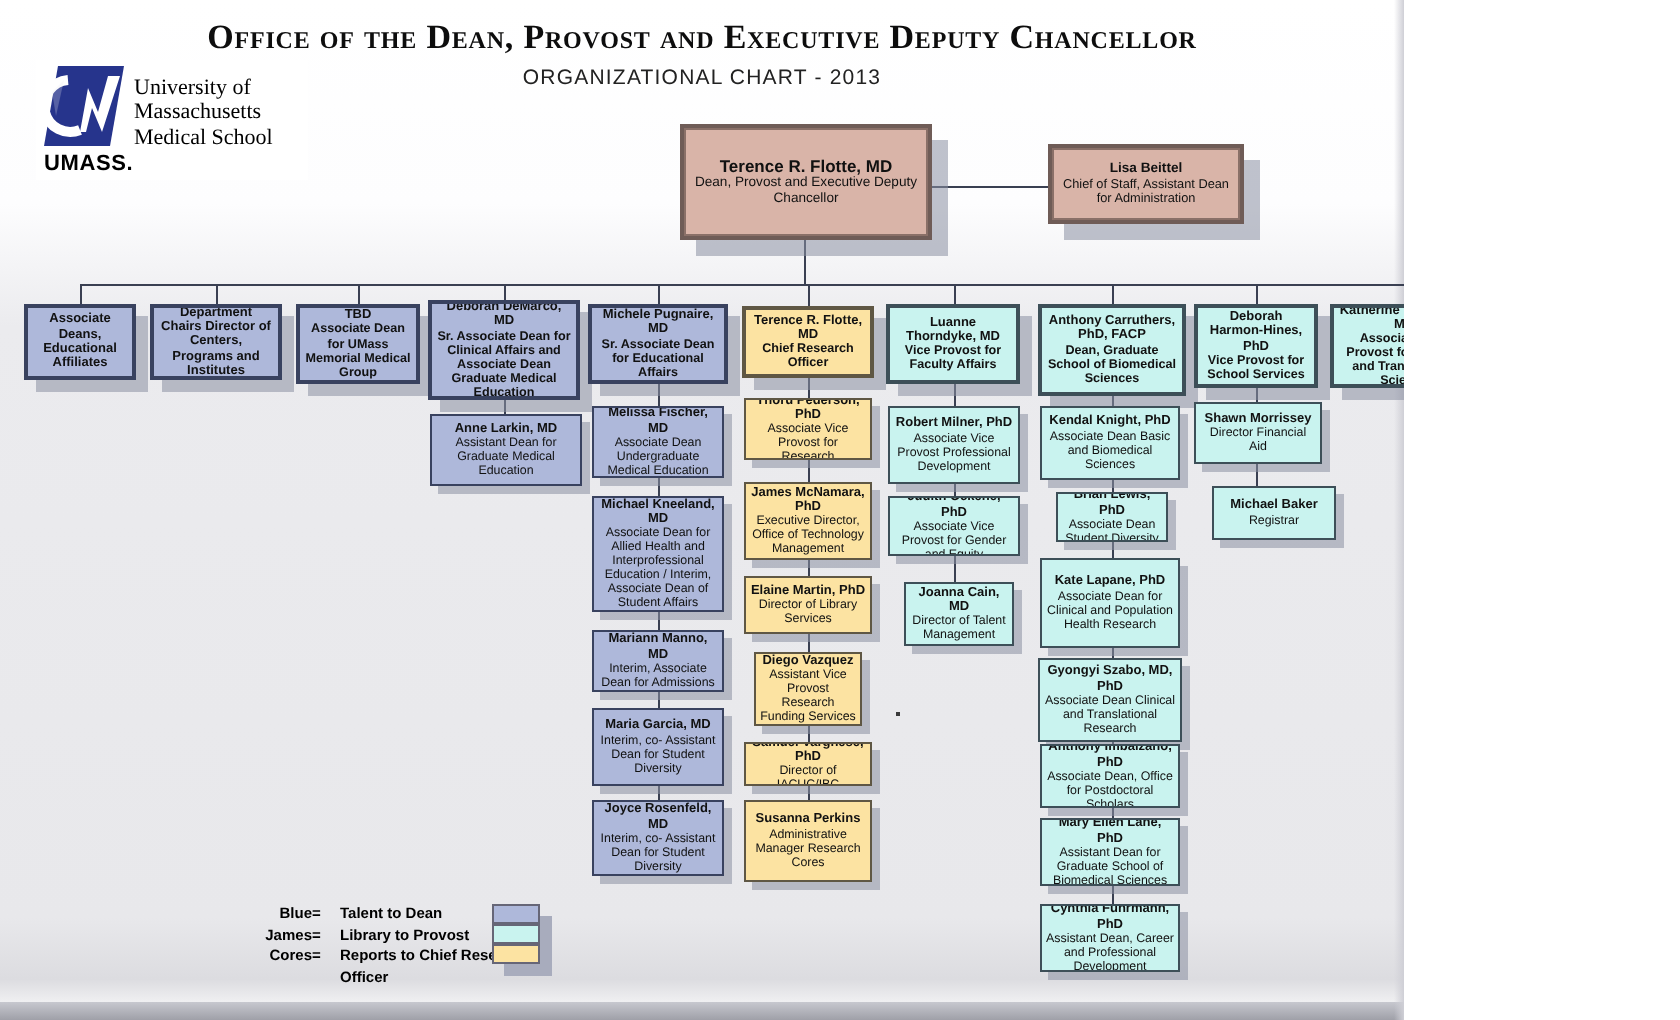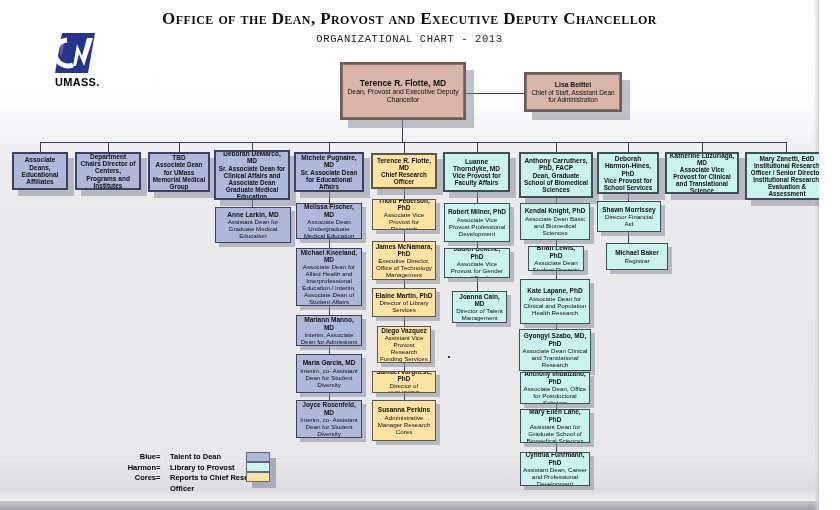--- a/index.html
+++ b/index.html
@@ -1,32 +1,32 @@
 <!DOCTYPE html>
 <html><head>
 <meta charset="utf-8">
 <style>
   html,body{margin:0;padding:0;}
-  #canvas{position:relative;width:819px;height:510px;overflow:hidden;
+  #canvas{position:relative;width:702px;height:510px;overflow:hidden;
     font-family:"Liberation Sans",sans-serif;color:#111;
     background:linear-gradient(180deg,#ffffff 0%,#fdfdfe 20%,#ebebee 32%,#e8e8eb 90%,#dcdce0 96%,#ffffff 100%);}
   .edge-bottom{position:absolute;left:0;bottom:0;width:100%;height:9px;
     background:linear-gradient(180deg,#c7c8cf,#9fa0a8);z-index:0;}
   .edge-right{position:absolute;right:0;top:0;width:5px;height:100%;
     background:linear-gradient(90deg,rgba(190,190,198,0),#cfcfd6);z-index:0;}
 
   .title{position:absolute;left:0;top:9px;width:100%;text-align:center;
     font-family:"Liberation Serif",serif;font-variant:small-caps;font-weight:bold;
     font-size:17px;letter-spacing:.4px;color:#0d0d0d;}
   .subtitle{position:absolute;left:0;top:33px;width:100%;text-align:center;
-    font-family:Liberation Mono, monospace;font-size:10.5px;letter-spacing:.6px;color:#222;}
+    font-family:Liberation Sans, sans-serif;font-size:10.5px;letter-spacing:.6px;color:#222;}
 
   .logo{position:absolute;left:18px;top:30px;width:132px;height:56px;background:#fff;
     display:flex;align-items:flex-start;padding:2px;}
-  .logo .mark{width:44px;height:46px;position:relative;margin-left:33px;}
+  .logo .mark{width:44px;height:46px;position:relative;}
   .logo .umass{position:absolute;left:2px;top:44px;font-weight:bold;font-size:11px;
     letter-spacing:.3px;color:#000;}
   .logo .lg-text{font-family:"Liberation Serif",serif;font-size:11px;line-height:1.13;
     color:#000;margin-left:3px;margin-top:6px;}
 
   .ln{position:absolute;background:#3a4052;z-index:1;}
   .box{position:absolute;z-index:2;box-sizing:border-box;display:flex;flex-direction:column;
     justify-content:center;align-items:center;text-align:center;padding:1px 2px;overflow:hidden;
     border:1px solid #3d4757;box-shadow:4px 4px 0 rgba(138,143,163,.55);}
   .nm{font-weight:bold;font-size:6.5px;line-height:1.12;}
@@ -67,20 +67,25 @@
 
   <div class="logo">
     <div class="mark">
       <svg width="44" height="44" viewBox="0 0 44 44">
         <polygon points="9,1 42,1 35,41 2,41" fill="#26348c"></polygon>
         <path d="M14 8 a13 13 0 1 0 6 25" fill="none" stroke="#ffffff" stroke-width="5"></path>
         <polygon points="20,34 24,12 29,24 34,6 40,6 31,34 26,22 23,34" fill="#ffffff"></polygon>
         <polygon points="6,14 12,8 8,26" fill="#e8e8ee" opacity="0.25"></polygon>
       </svg>
       <div class="umass">UMASS.</div>
+    </div>
+    <div class="lg-text">
+      <div>University of</div>
+      <div>Massachusetts</div>
+      <div>Medical School</div>
     </div>
   </div>
 
   <div class="ln" style="left:402px;top:120px;width:1px;height:22px"></div>
   <div class="ln" style="left:40px;top:142px;width:747px;height:1px"></div>
   <div class="ln" style="left:466px;top:93px;width:58px;height:1px"></div>
   <div class="ln" style="left:40px;top:142px;width:1px;height:10px"></div>
   <div class="ln" style="left:108px;top:142px;width:1px;height:10px"></div>
   <div class="ln" style="left:179px;top:142px;width:1px;height:10px"></div>
   <div class="ln" style="left:252px;top:142px;width:1px;height:9px"></div>
@@ -253,21 +258,21 @@
     <div class="rl">Registrar</div>
   </div>
 
   <div class="legend">
     <div class="lg-row">
       <span class="lg-term">Blue</span>
       <span class="lg-eq">=</span>
       <span class="lg-label">Talent to Dean</span>
     </div>
     <div class="lg-row">
-      <span class="lg-term">Harmon</span>
+      <span class="lg-term">James</span>
       <span class="lg-eq">=</span>
       <span class="lg-label">Library to Provost</span>
     </div>
     <div class="lg-row">
       <span class="lg-term">Cores</span>
       <span class="lg-eq">=</span>
       <span class="lg-label wrap">Reports to Chief Research Officer</span>
     </div>
   </div>
   <div class="sw-shadow"></div>

